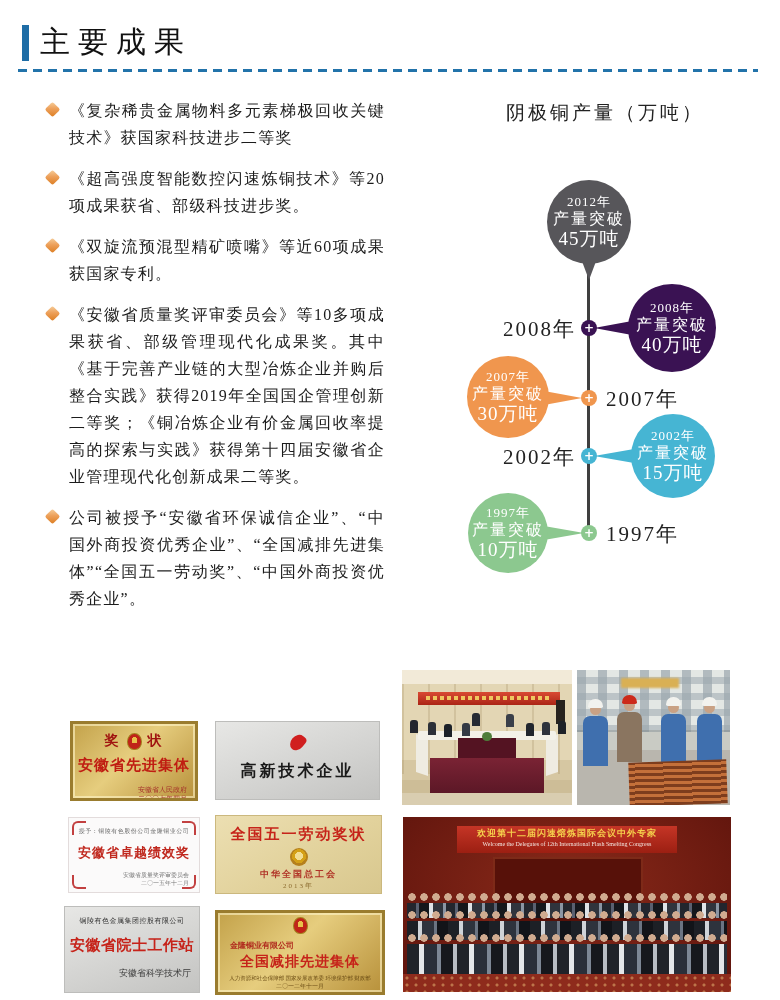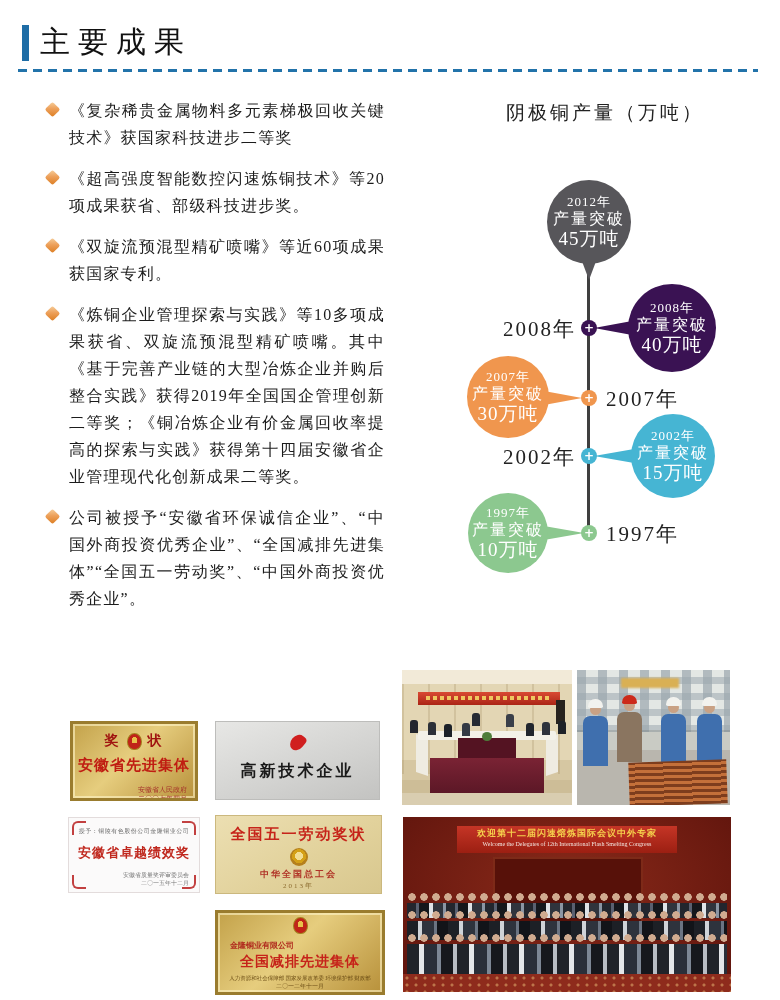--- a/index.html
+++ b/index.html
@@ -169,21 +169,21 @@
     <div class="bullet">
       <span class="diamond"></span>
       <p>《超高强度智能数控闪速炼铜技术》等20项成果获省、部级科技进步奖。</p>
     </div>
     <div class="bullet">
       <span class="diamond"></span>
       <p>《双旋流预混型精矿喷嘴》等近60项成果获国家专利。</p>
     </div>
     <div class="bullet">
       <span class="diamond"></span>
-      <p>《炼铜企业管理探索与实践》等10多项成果获省、双旋流预混型精矿喷嘴。其中《基于完善产业链的大型冶炼企业并购后整合实践》获得2019年全国国企管理创新二等奖；《铜冶炼企业有价金属回收率提高的探索与实践》获得第十四届安徽省企业管理现代化创新成果二等奖。</p>
+      <p>《安徽省质量奖评审委员会》等10多项成果获省、部级管理现代化成果奖。其中《基于完善产业链的大型冶炼企业并购后整合实践》获得2019年全国国企管理创新二等奖；《铜冶炼企业有价金属回收率提高的探索与实践》获得第十四届安徽省企业管理现代化创新成果二等奖。</p>
     </div>
     <div class="bullet">
       <span class="diamond"></span>
       <p>公司被授予“安徽省环保诚信企业”、“中国外商投资优秀企业”、“全国减排先进集体”“全国五一劳动奖”、“中国外商投资优秀企业”。</p>
     </div>
   </div>
 
   <div class="chart-title">阴极铜产量（万吨）</div>
   <div class="timeline">
     <div class="tl-line"></div>
@@ -320,20 +320,25 @@
     </div>
   </div>
 
   <div class="award a4">
     <div class="main">全国五一劳动奖状</div>
     <div class="medal"></div>
     <div class="foot1">中华全国总工会</div>
     <div class="foot2">2013年</div>
   </div>
 
+  <div class="award silver a5">
+    <div class="top">铜陵有色金属集团控股有限公司</div>
+    <div class="main">安徽省院士工作站</div>
+    <div class="foot">安徽省科学技术厅</div>
+  </div>
 
   <div class="award gold a6">
     <span class="emblem"></span>
     <div class="top">金隆铜业有限公司</div>
     <div class="main">全国减排先进集体</div>
     <div class="foot1">人力资源和社会保障部 国家发展改革委 环境保护部 财政部</div>
     <div class="foot2">二〇一二年十一月</div>
   </div>
 
 </div>

